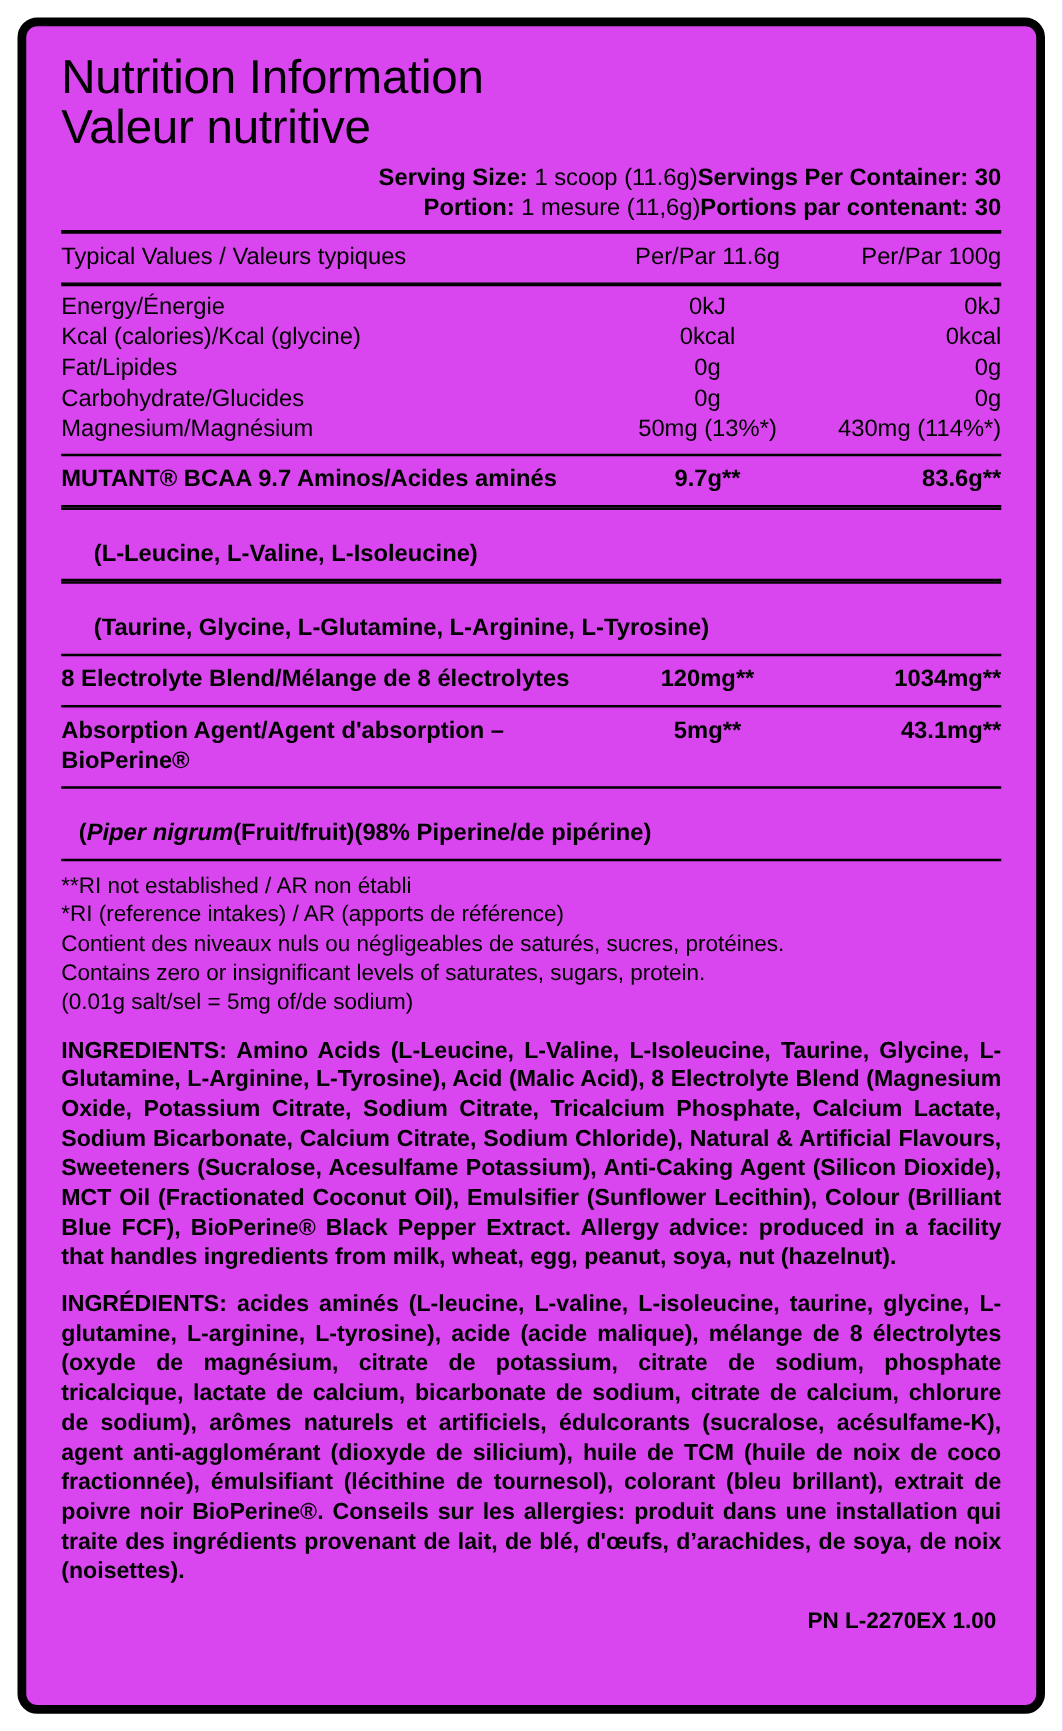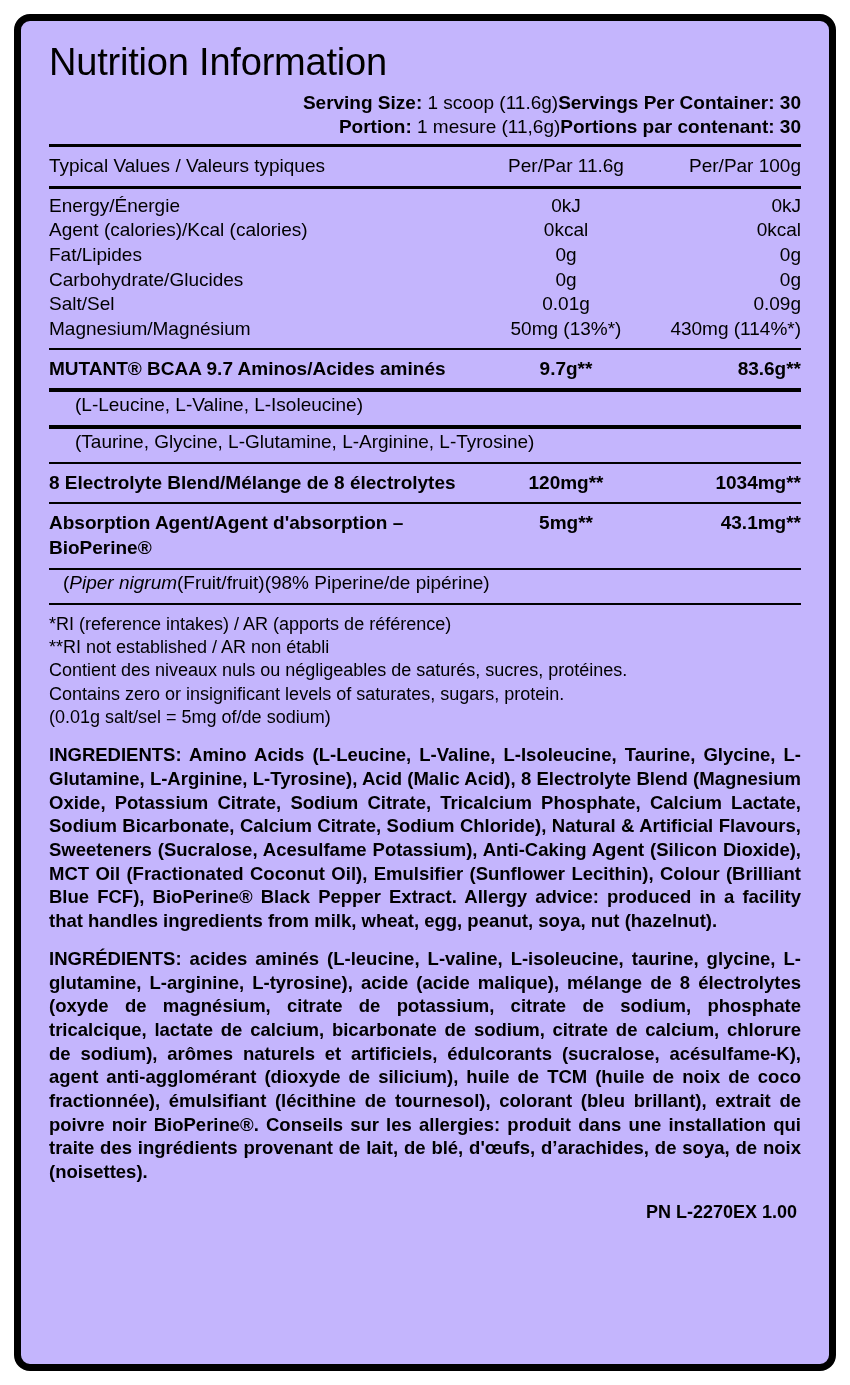--- a/index.html
+++ b/index.html
@@ -16,21 +16,21 @@
   }
   .panel {
     position: absolute;
     left: 14px;
     top: 14px;
     width: 822px;
     height: 1357px;
     border: 7px solid #000000;
     border-radius: 16px;
     box-sizing: border-box;
-    background: #c4b5fd;
+    background: #d946ef;
     overflow: hidden;
   }
   .inner {
     padding: 22px 28px 10px 28px;
   }
 
   
   .title-block { line-height: 1.0; margin-bottom: 10px; }
   .title-en {
     font-size: 38px;
@@ -75,21 +75,21 @@
   .col-a { text-align: center; width: 150px; white-space: nowrap; }
   .col-b { text-align: right; width: 160px; white-space: nowrap; }
 
   .hdr td { font-weight: normal; font-size: 19px; padding: 7px 0 7px 0; margin-left: 24px; }
 
   .nutrow td { font-weight: normal; }
   .blockrow td { font-weight: bold; padding-top: 7px; padding-bottom: 7px; }
   .subrow td { font-weight: bold; padding-top: 7px; padding-bottom: 7px; }
   .indent1 { padding-left: 14px !important; }
   .indent2 { padding-left: 26px !important; }
-  .plainrow td { font-weight: normal; padding-top: 1px; padding-bottom: 7px; }
+  .plainrow td { font-weight: bold; padding-top: 24px; padding-bottom: 7px; }
 
   .sep td { padding: 0; }
   .sep div {
     border-top: 2px solid #000;
     height: 0;
     font-size: 0;
   }
   .sep-thick div { border-top: 3px solid #000; }
 
   .group-pad td { padding-top: 5px; }
@@ -123,20 +123,21 @@
   .italic { font-style: italic; }
 </style>
 </head>
 <body>
 
 <div class="panel">
   <div class="inner">
 
     <div class="title-block">
       <div class="title-en">Nutrition Information</div>
+      <div class="title-fr">Valeur nutritive</div>
     </div>
 
     <div>
       <div class="serving-row">
         <div class="serving-left">
           <span class="lbl">Serving Size:</span>
           <span class="val">1 scoop (11.6g)</span>
         </div>
         <div class="serving-right">
           <span class="lbl">Servings Per Container:</span>
@@ -169,40 +170,35 @@
               <div></div>
             </td>
           </tr>
 
       <tr class="nutrow group-pad">
         <td class="col-name">Energy/Énergie</td>
         <td class="col-a">0kJ</td>
         <td class="col-b">0kJ</td>
       </tr>
       <tr class="nutrow">
-        <td class="col-name">Agent (calories)/Kcal (calories)</td>
+        <td class="col-name">Kcal (calories)/Kcal (glycine)</td>
         <td class="col-a">0kcal</td>
         <td class="col-b">0kcal</td>
       </tr>
       <tr class="nutrow">
         <td class="col-name">Fat/Lipides</td>
         <td class="col-a">0g</td>
         <td class="col-b">0g</td>
       </tr>
       <tr class="nutrow">
         <td class="col-name">Carbohydrate/Glucides</td>
         <td class="col-a">0g</td>
         <td class="col-b">0g</td>
       </tr>
       <tr class="nutrow">
-        <td class="col-name">Salt/Sel</td>
-        <td class="col-a">0.01g</td>
-        <td class="col-b">0.09g</td>
-      </tr>
-      <tr class="nutrow">
         <td class="col-name">Magnesium/Magnésium</td>
         <td class="col-a">50mg (13%*)</td>
         <td class="col-b">430mg (114%*)</td>
       </tr>
 
       <tr class="sep">
             <td colspan="3">
               <div style="margin-top:6px"></div>
             </td>
           </tr>
@@ -283,22 +279,22 @@
 
       <tr class="sep">
             <td colspan="3">
               <div></div>
             </td>
           </tr>
     </tbody>
       </table>
 
     <div class="footnotes">
+      <div>**RI not established / AR non établi</div>
       <div>*RI (reference intakes) / AR (apports de référence)</div>
-      <div>**RI not established / AR non établi</div>
       <div>Contient des niveaux nuls ou négligeables de saturés, sucres, protéines.</div>
       <div>Contains zero or insignificant levels of saturates, sugars, protein.</div>
       <div>(0.01g salt/sel = 5mg of/de sodium)</div>
     </div>
 
     <div class="ing"><span class="lead">INGREDIENTS:</span><span> Amino Acids (L-Leucine, L-Valine, L-Isoleucine, Taurine, Glycine, L-Glutamine, L-Arginine, L-Tyrosine), Acid (Malic Acid), 8 Electrolyte Blend (Magnesium Oxide, Potassium Citrate, Sodium Citrate, Tricalcium Phosphate, Calcium Lactate, Sodium Bicarbonate, Calcium Citrate, Sodium Chloride), Natural &amp; Artificial Flavours, Sweeteners (Sucralose, Acesulfame Potassium), Anti-Caking Agent (Silicon Dioxide), MCT Oil (Fractionated Coconut Oil), Emulsifier (Sunflower Lecithin), Colour (Brilliant Blue FCF), BioPerine® Black Pepper Extract. Allergy advice: produced in a facility that handles ingredients from milk, wheat, egg, peanut, soya, nut (hazelnut).</span></div>
 
     <div class="ing"><span class="lead">INGRÉDIENTS:</span><span> acides aminés (L-leucine, L-valine, L-isoleucine, taurine, glycine, L-glutamine, L-arginine, L-tyrosine), acide (acide malique), mélange de 8 électrolytes (oxyde de magnésium, citrate de potassium, citrate de sodium, phosphate tricalcique, lactate de calcium, bicarbonate de sodium, citrate de calcium, chlorure de sodium), arômes naturels et artificiels, édulcorants (sucralose, acésulfame-K), agent anti-agglomérant (dioxyde de silicium), huile de TCM (huile de noix de coco fractionnée), émulsifiant (lécithine de tournesol), colorant (bleu brillant), extrait de poivre noir BioPerine®. Conseils sur les allergies: produit dans une installation qui traite des ingrédients provenant de lait, de blé, d'œufs, d’arachides, de soya, de noix (noisettes).</span></div>
 
     <div class="pn">PN L-2270EX 1.00</div>

